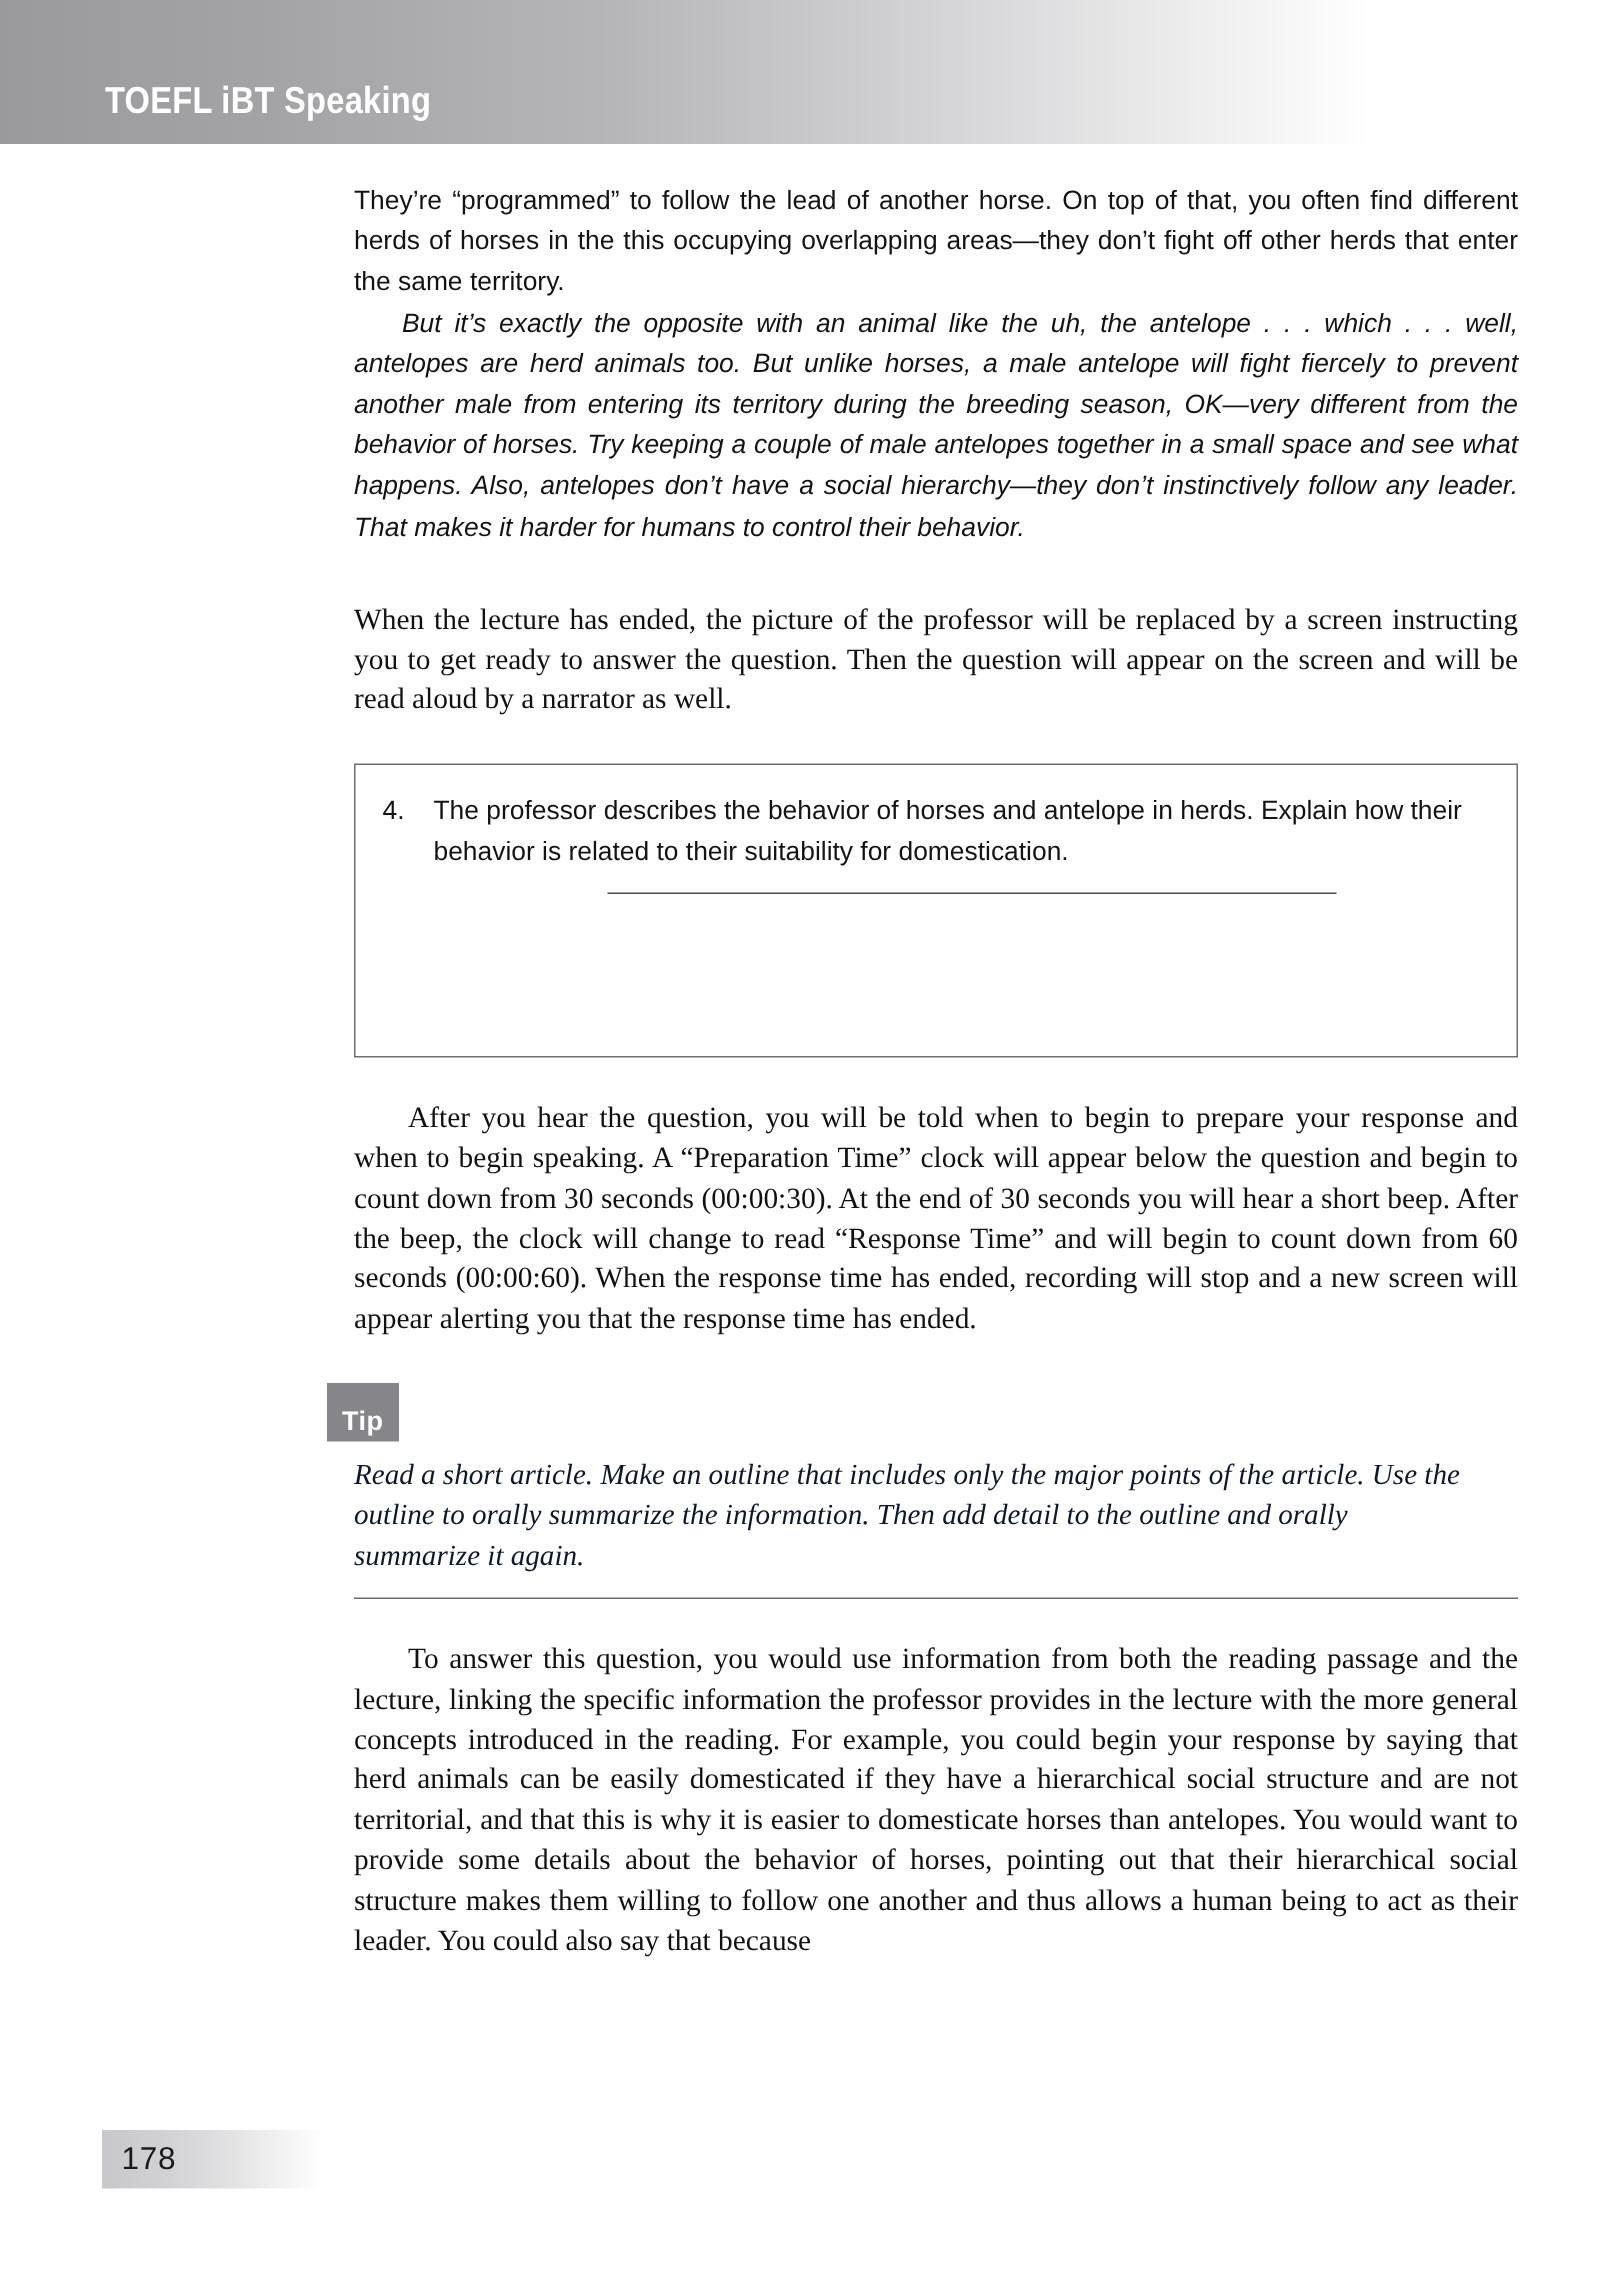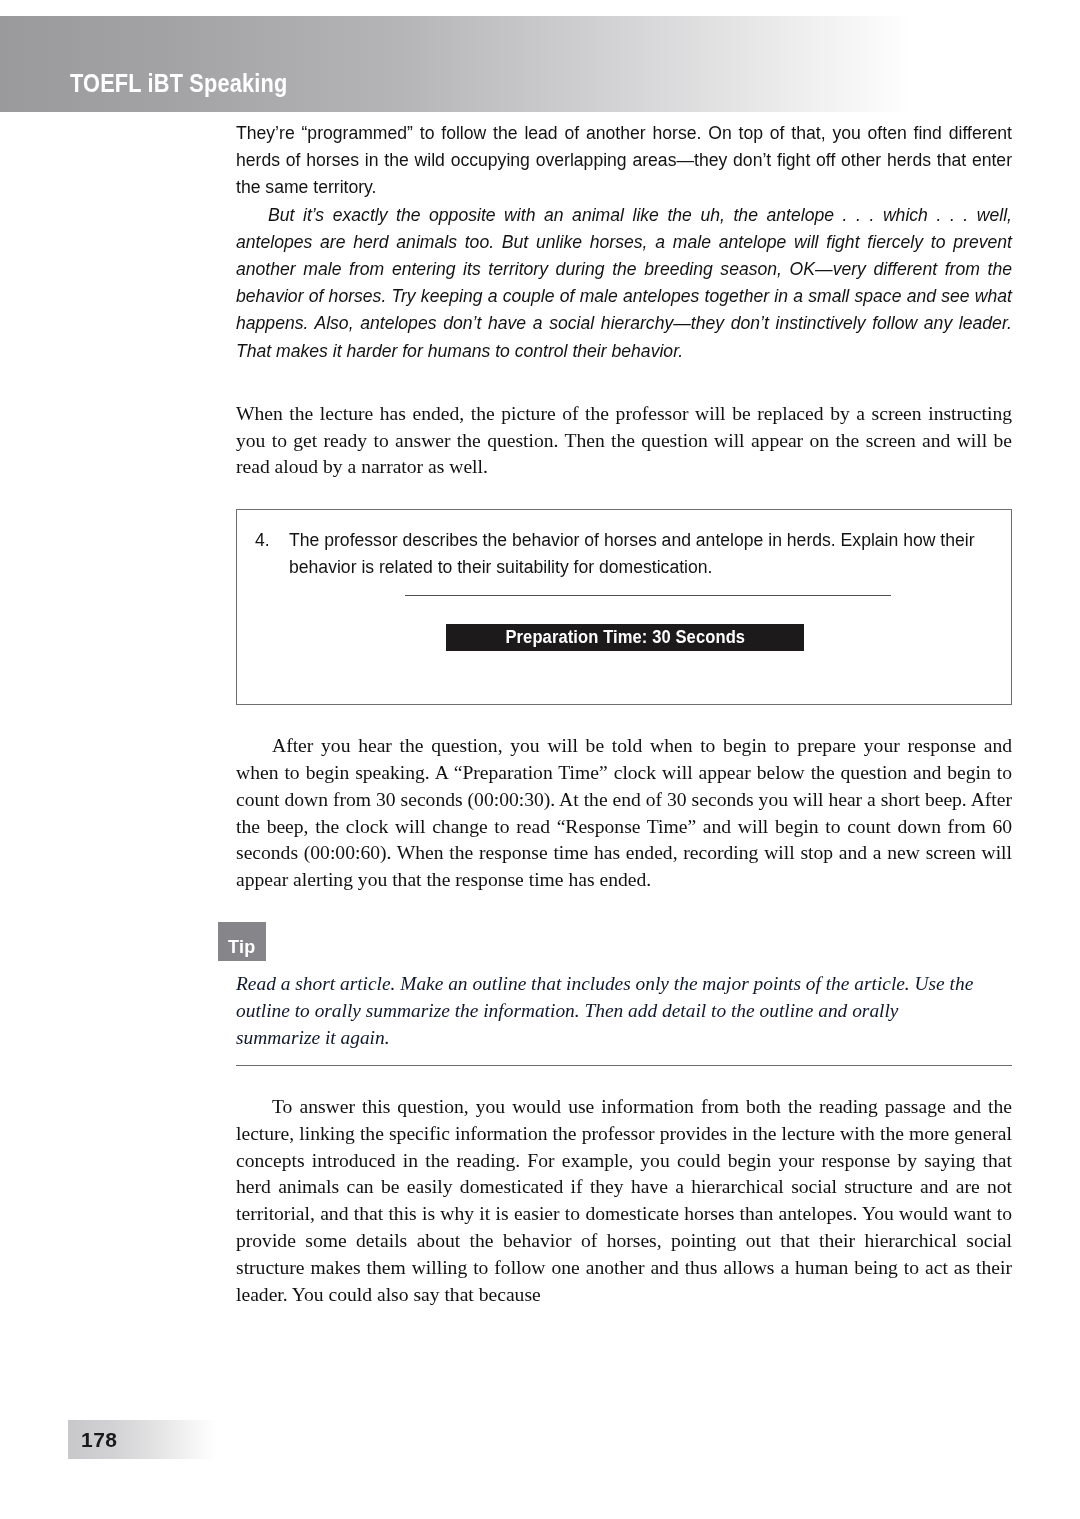--- a/index.html
+++ b/index.html
@@ -12,21 +12,21 @@
     height: 1519px;
     position: relative;
     font-family: "Liberation Serif", serif;
     color: #111111;
     overflow: hidden;
   }
 
   
   .page-header {
     position: absolute;
-    top: 16px; left: 0;
+    top: 0; left: 0;
     width: 952px;
     height: 96px;
     background: linear-gradient(to right,
         #9a9a9d 0%,
         #a3a3a6 18%,
         #b5b5b8 42%,
         #cfcfd1 62%,
         #e8e8e9 80%,
         #ffffff 96%);
   }
@@ -198,53 +198,49 @@
         #ffffff 100%);
   }
   .folio-num {
     position: absolute;
     left: 13px;
     top: 8px;
     font-family: "Liberation Sans", sans-serif;
     font-size: 21px;
     color: #1a1a1a;
     letter-spacing: 0.5px;
-    font-weight: bold;
   }
 </style>
 </head>
 <body>
 
 <div class="page-header">
   <div class="page-header-title">TOEFL iBT Speaking</div>
 </div>
 
 <div class="content">
 
   <div class="transcript">
-    <p>They’re “programmed” to follow the lead of another horse. On top of that, you often find different herds of horses in the wild occupying overlapping areas—they don’t fight off other herds that enter the same territory.</p>
+    <p>They’re “programmed” to follow the lead of another horse. On top of that, you often find different herds of horses in the this occupying overlapping areas—they don’t fight off other herds that enter the same territory.</p>
     <p class="indent">But it’s exactly the opposite with an animal like the uh, the antelope . . . which . . . well, antelopes are herd animals too. But unlike horses, a male antelope will fight fiercely to prevent another male from entering its territory during the breeding season, OK—very different from the behavior of horses. Try keeping a couple of male antelopes together in a small space and see what happens. Also, antelopes don’t have a social hierarchy—they don’t instinctively follow any leader. That makes it harder for humans to control their behavior.</p>
   </div>
 
   <div class="gap-lg"></div>
 
   <p class="body-par">When the lecture has ended, the picture of the professor will be replaced by a screen instructing you to get ready to answer the question. Then the question will appear on the screen and will be read aloud by a narrator as well.</p>
 
   <div class="gap-md"></div>
 
   <div class="question-box">
     <div class="question-row">
       <div class="question-num">4.</div>
       <div class="question-text">The professor describes the behavior of horses and antelope in herds. Explain how their behavior is related to their suitability for domestication.</div>
     </div>
     <div class="inner-rule"></div>
     <div class="time-bars">
-      <div class="time-bar">
-        <span>Preparation Time: 30 Seconds</span>
-      </div>
     </div>
   </div>
 
   <div class="gap-md"></div>
 
   <p class="body-par indent">After you hear the question, you will be told when to begin to prepare your response and when to begin speaking. A “Preparation Time” clock will appear below the question and begin to count down from 30 seconds (00:00:30). At the end of 30 seconds you will hear a short beep. After the beep, the clock will change to read “Response Time” and will begin to count down from 60 seconds (00:00:60). When the response time has ended, recording will stop and a new screen will appear alerting you that the response time has ended.</p>
 
   <div class="gap-md"></div>
 
   <div class="tip-wrap">

